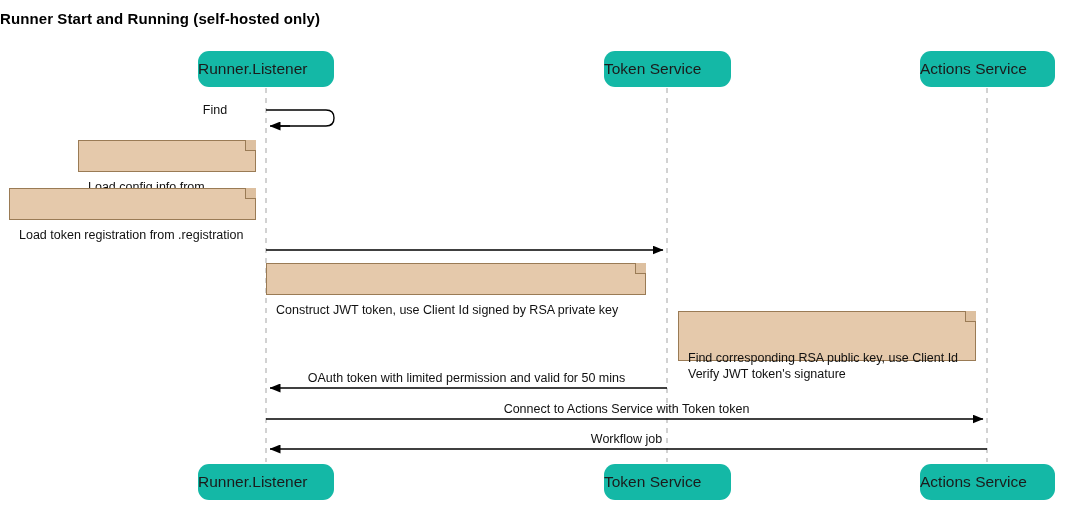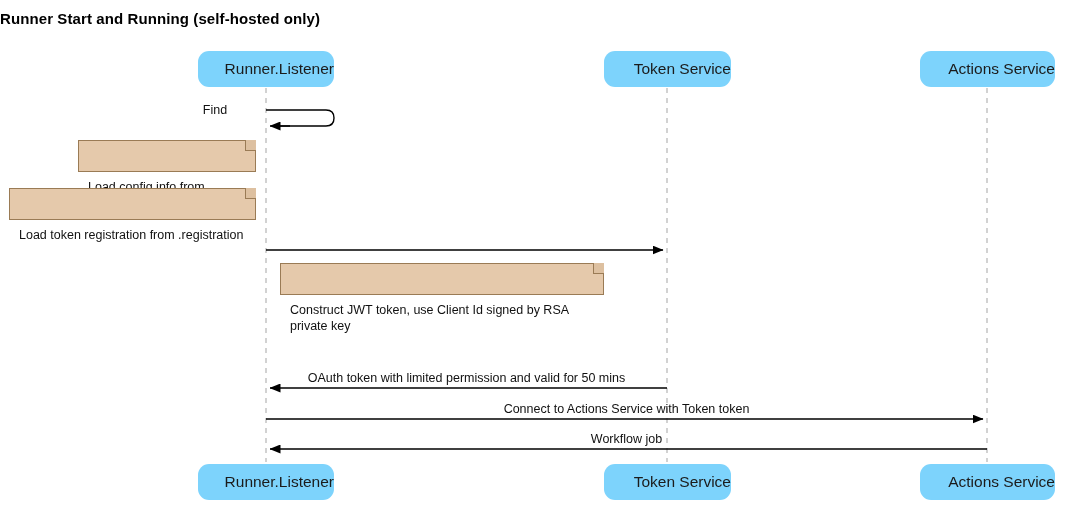--- a/index.html
+++ b/index.html
@@ -36,25 +36,25 @@
     text-align: left;
     font-size: 15px;
     font-weight: bold;
     color: #000000;
     letter-spacing: 0.1px;
   }
 
   
   .participant {
     position: absolute;
-    background: #7dd3fc;
+    background: #14b8a6;
     border-radius: 11px;
     display: flex;
     align-items: center;
-    justify-content: flex-end;
+    justify-content: flex-start;
     font-size: 15.5px;
     color: #1b1b1b;
     box-sizing: border-box;
     white-space: nowrap;
   }
 
   
   .note {
     position: absolute;
     background: #e5c9ab;
@@ -169,19 +169,24 @@
   <div class="note" style="left:78px; top:140px; width:178px; height:32px;">
     <span class="fold"></span>
     <span class="note-text">Load config info from .runner</span>
   </div>
 
   <div class="note" style="left:9px; top:188px; width:247px; height:32px;">
     <span class="fold"></span>
     <span class="note-text">Load token registration from .registration</span>
   </div>
 
-  <div class="note" style="left:280px; top:263px; width:324px; height:32px;">
+  <div class="note" style="left:266px; top:263px; width:380px; height:32px;">
     <span class="fold"></span>
     <span class="note-text">Construct JWT token, use Client Id signed by RSA private key</span>
   </div>
 
+  <div class="note" style="left:678px; top:311px; width:298px; height:50px;">
+    <span class="fold"></span>
+    <span class="note-text">Find corresponding RSA public key, use Client Id
+Verify JWT token's signature</span>
+  </div>
 
 </div>
 
 </body></html>

